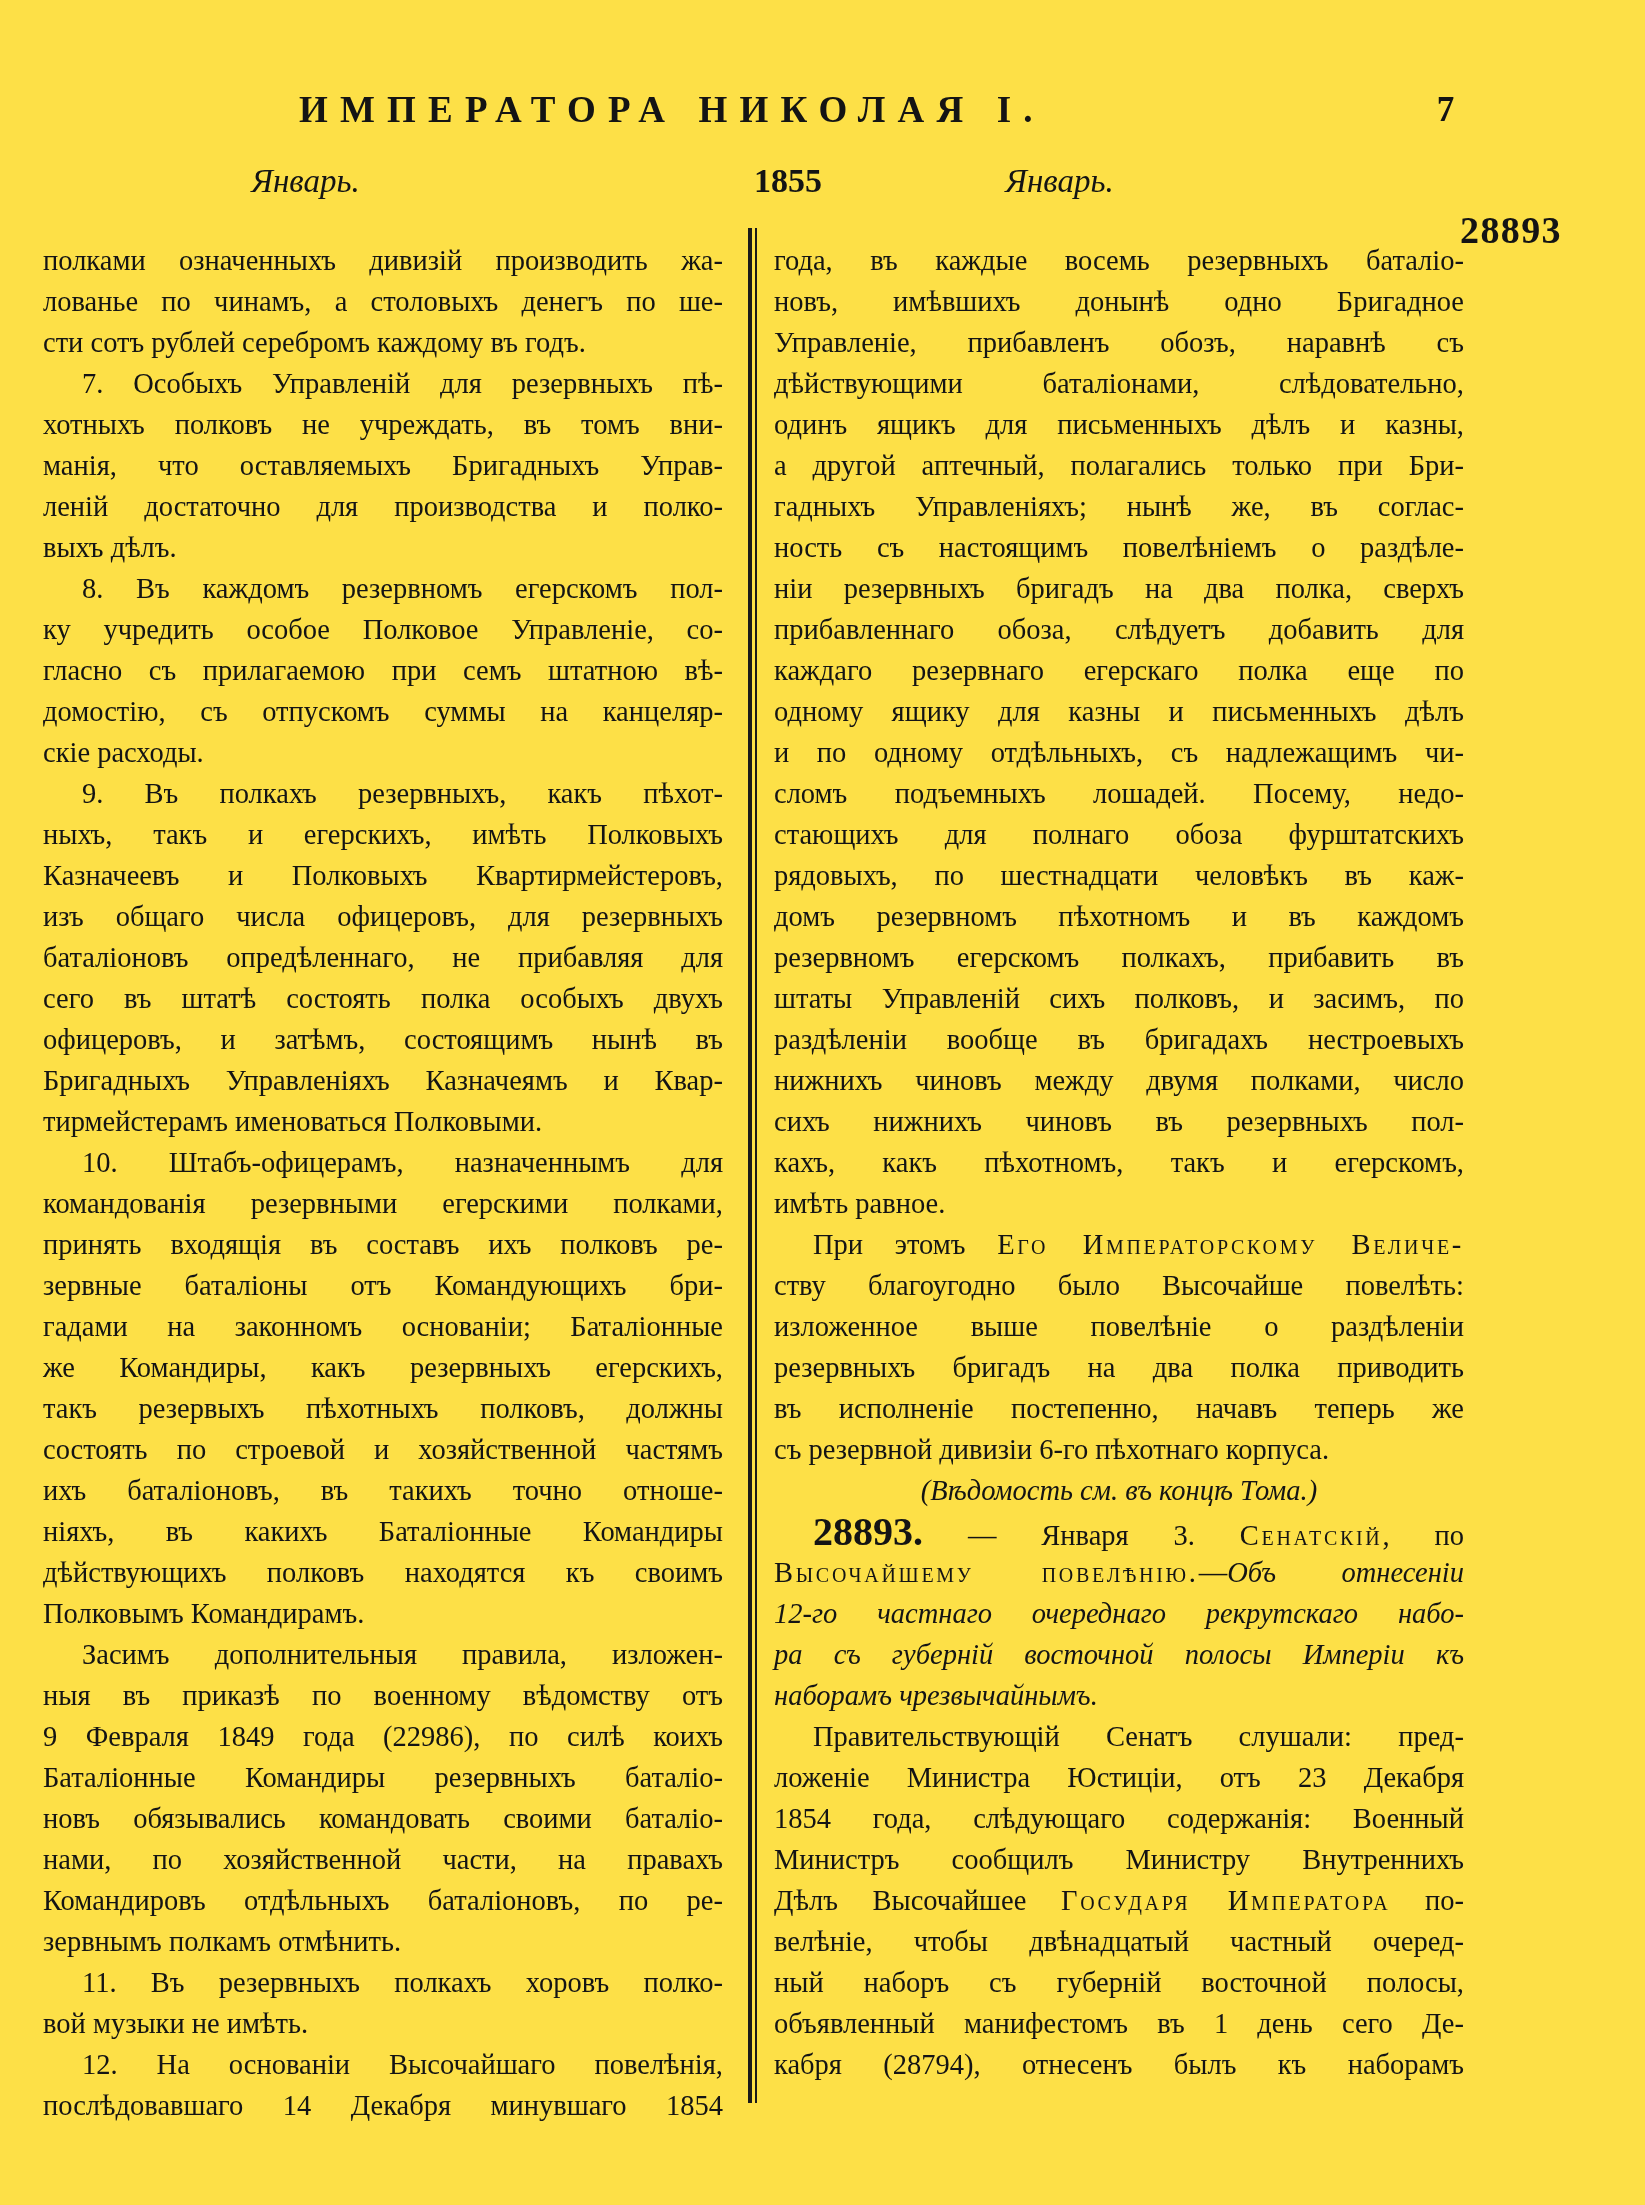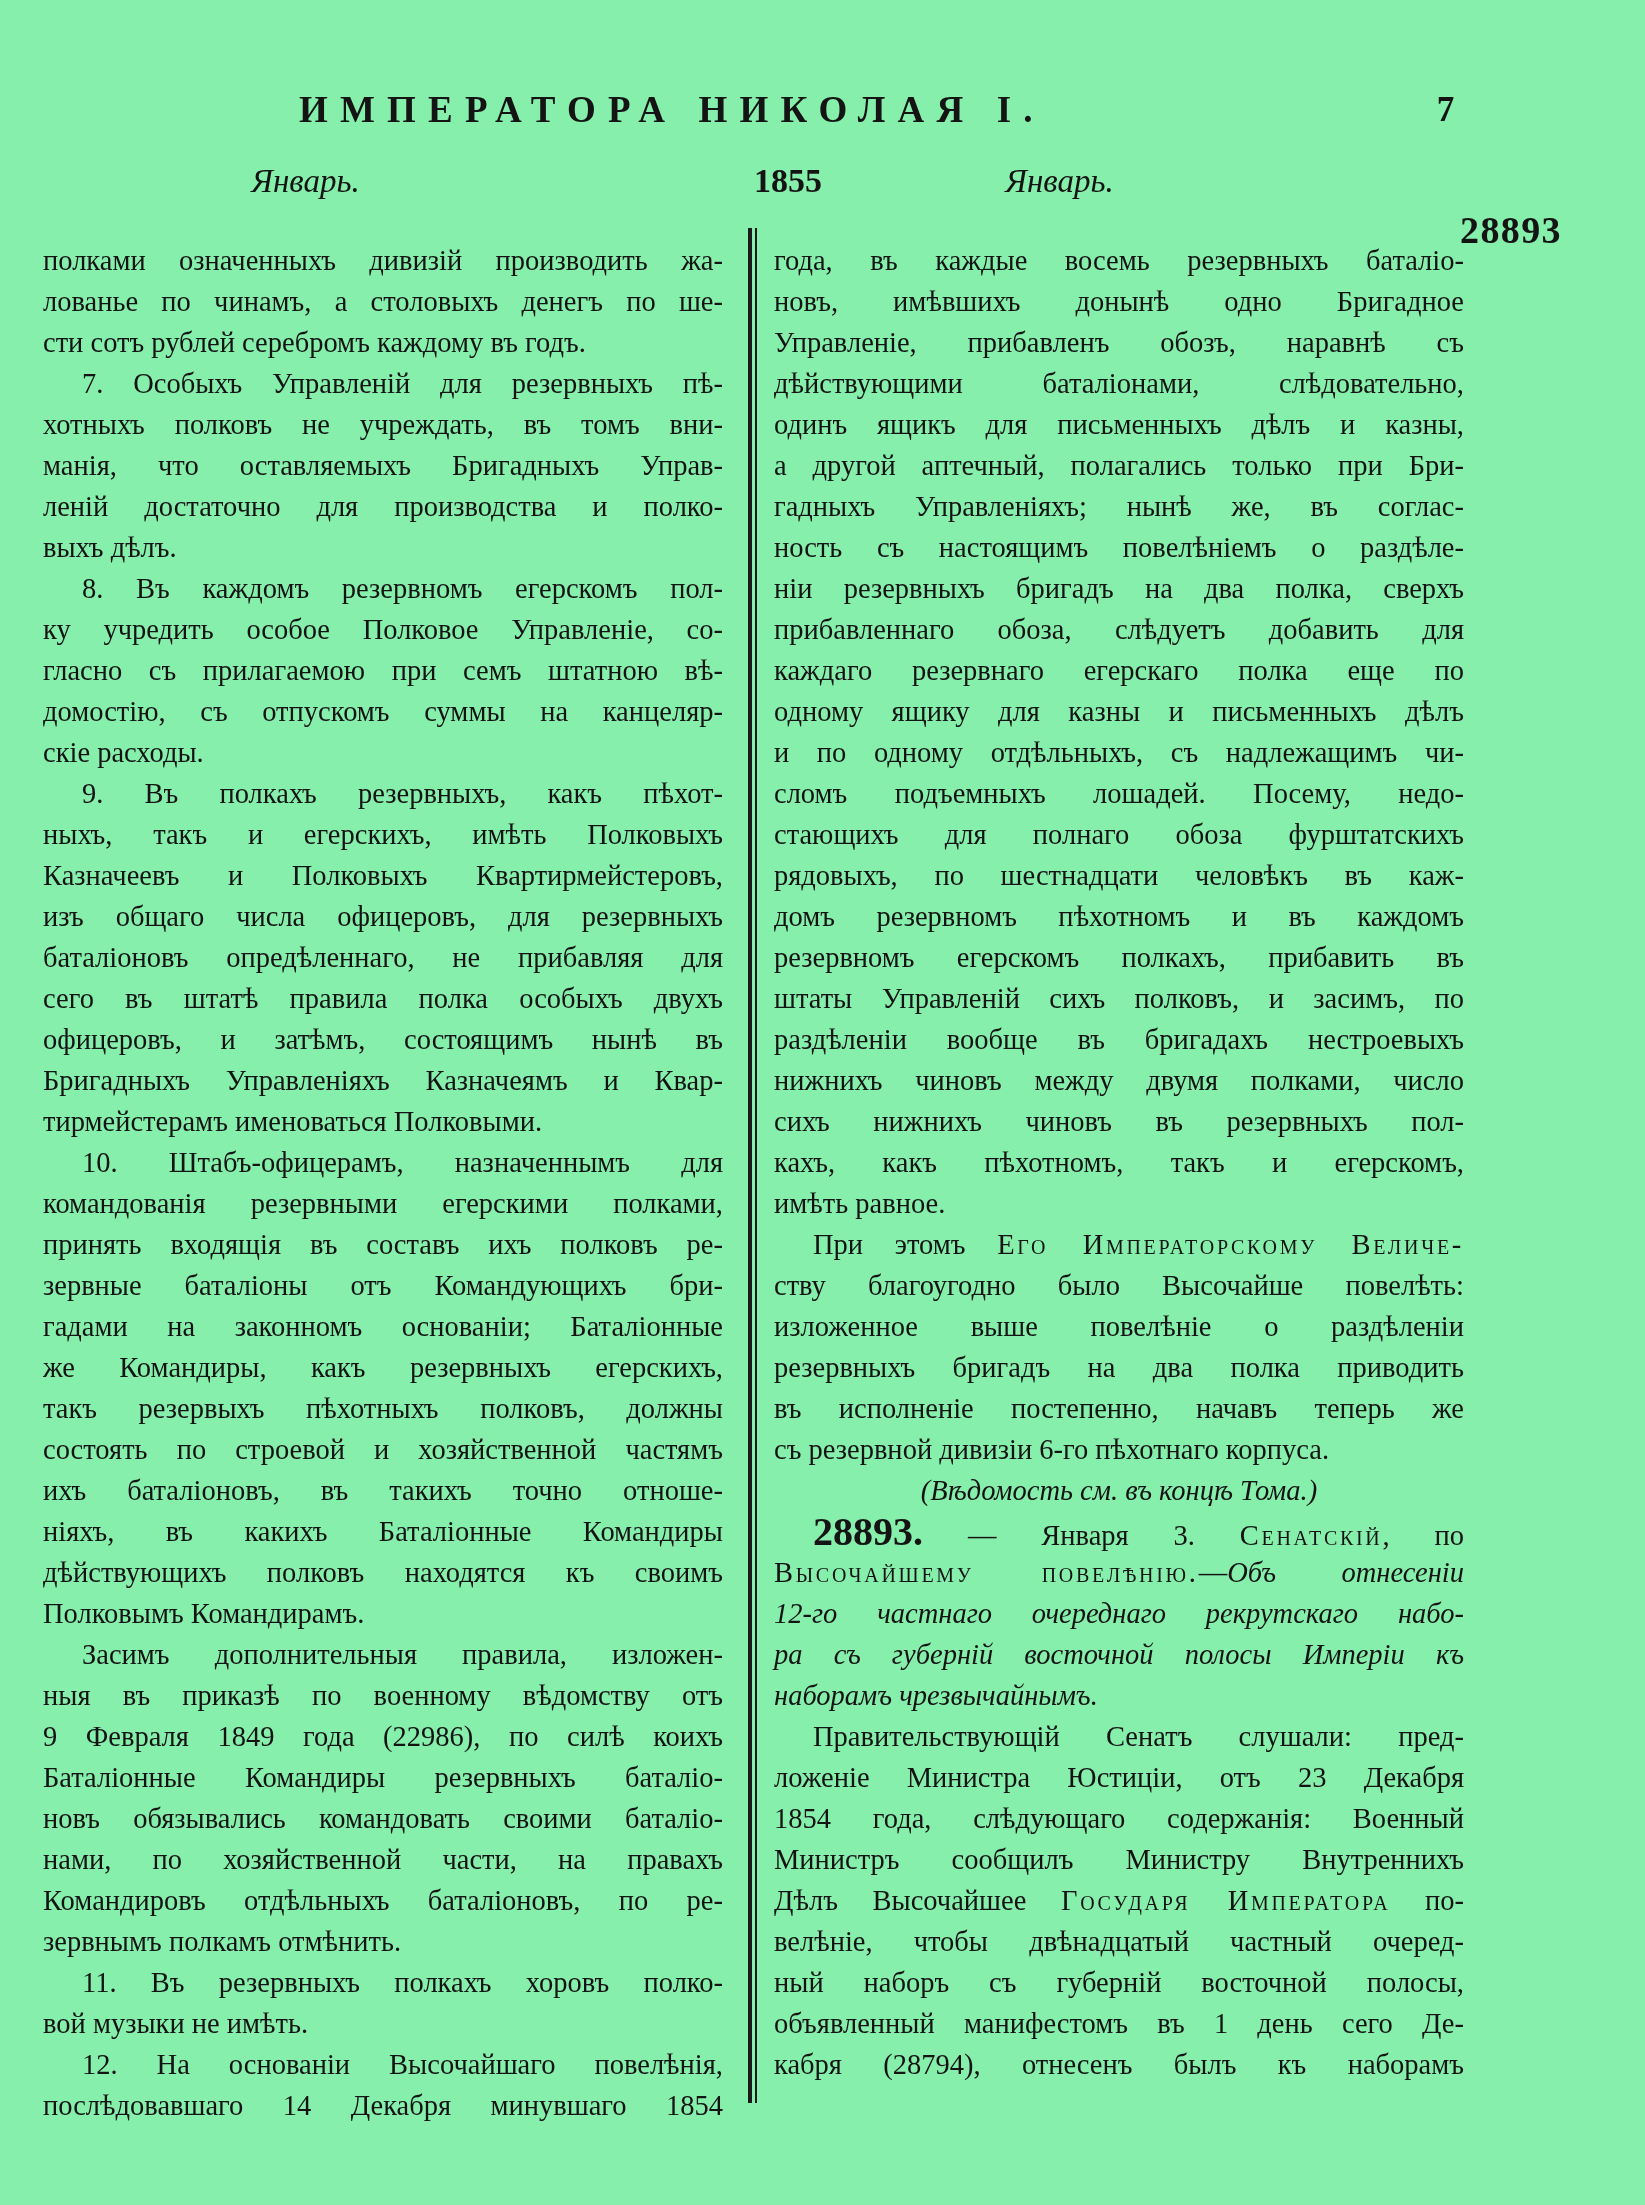--- a/index.html
+++ b/index.html
@@ -1,19 +1,19 @@
 <!DOCTYPE html>
 <html style="font-size:11px"><head>
 <meta charset="utf-8">
 <style>
   html,body{margin:0;padding:0;background:#e8e6e0;}
   .page{
     position:relative;
     width:1646px;height:2205px;
-    background:#86efac;
+    background:#fde047;
     font-family:"Liberation Serif","DejaVu Serif",serif;
     color:#141414;
     overflow:hidden;
   }
   .hdr-title{
     position:absolute;left:299px;top:88px;width:706px;
     text-align:center;
     font-size:37px;font-weight:bold;letter-spacing:12.2px;
     white-space:nowrap;
   }
@@ -93,21 +93,21 @@
       <div class="line ind">8. Въ каждомъ резервномъ егерскомъ пол-</div>
       <div class="line">ку учредить особое Полковое Управленіе, со-</div>
       <div class="line">гласно съ прилагаемою при семъ штатною вѣ-</div>
       <div class="line">домостію, съ отпускомъ суммы на канцеляр-</div>
       <div class="line end">скіе расходы.</div>
       <div class="line ind">9. Въ полкахъ резервныхъ, какъ пѣхот-</div>
       <div class="line">ныхъ, такъ и егерскихъ, имѣть Полковыхъ</div>
       <div class="line">Казначеевъ и Полковыхъ Квартирмейстеровъ,</div>
       <div class="line">изъ общаго числа офицеровъ, для резервныхъ</div>
       <div class="line">баталіоновъ опредѣленнаго, не прибавляя для</div>
-      <div class="line">сего въ штатѣ правила полка особыхъ двухъ</div>
+      <div class="line">сего въ штатѣ состоять полка особыхъ двухъ</div>
       <div class="line">офицеровъ, и затѣмъ, состоящимъ нынѣ въ</div>
       <div class="line">Бригадныхъ Управленіяхъ Казначеямъ и Квар-</div>
       <div class="line end">тирмейстерамъ именоваться Полковыми.</div>
       <div class="line ind">10. Штабъ-офицерамъ, назначеннымъ для</div>
       <div class="line">командованія резервными егерскими полками,</div>
       <div class="line">принять входящія въ составъ ихъ полковъ ре-</div>
       <div class="line">зервные баталіоны отъ Командующихъ бри-</div>
       <div class="line">гадами на законномъ основаніи; Баталіонные</div>
       <div class="line">же Командиры, какъ резервныхъ егерскихъ,</div>
       <div class="line">такъ резервыхъ пѣхотныхъ полковъ, должны</div>

